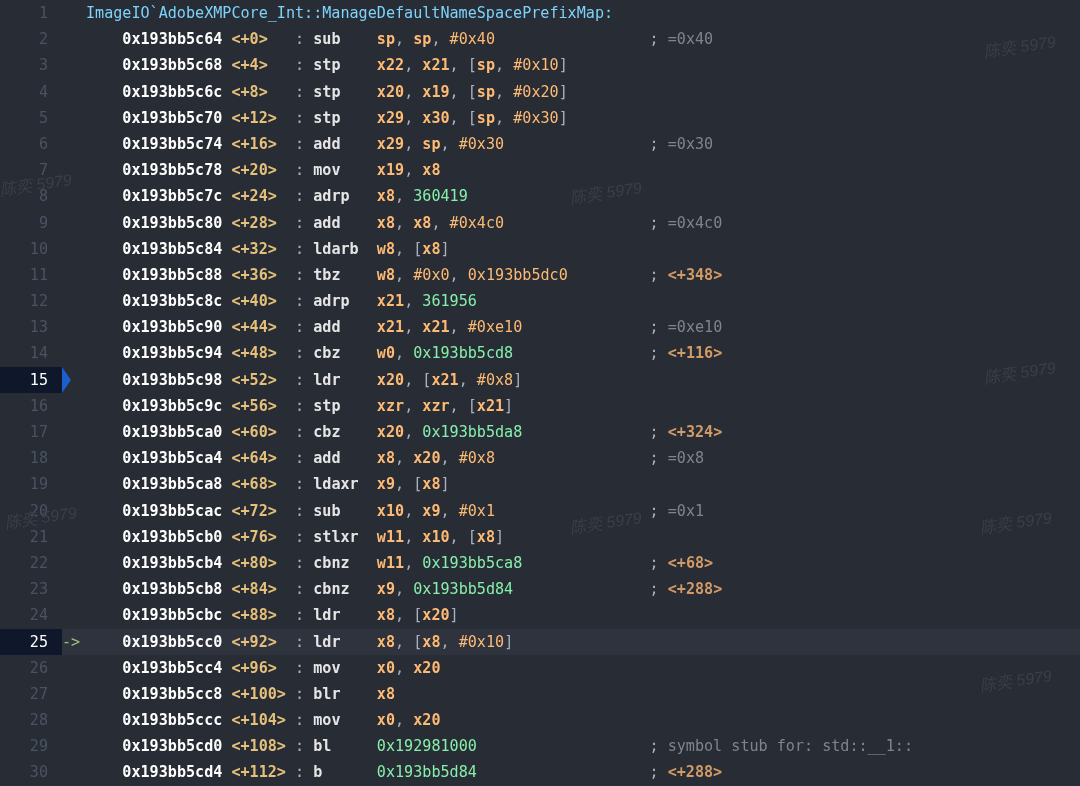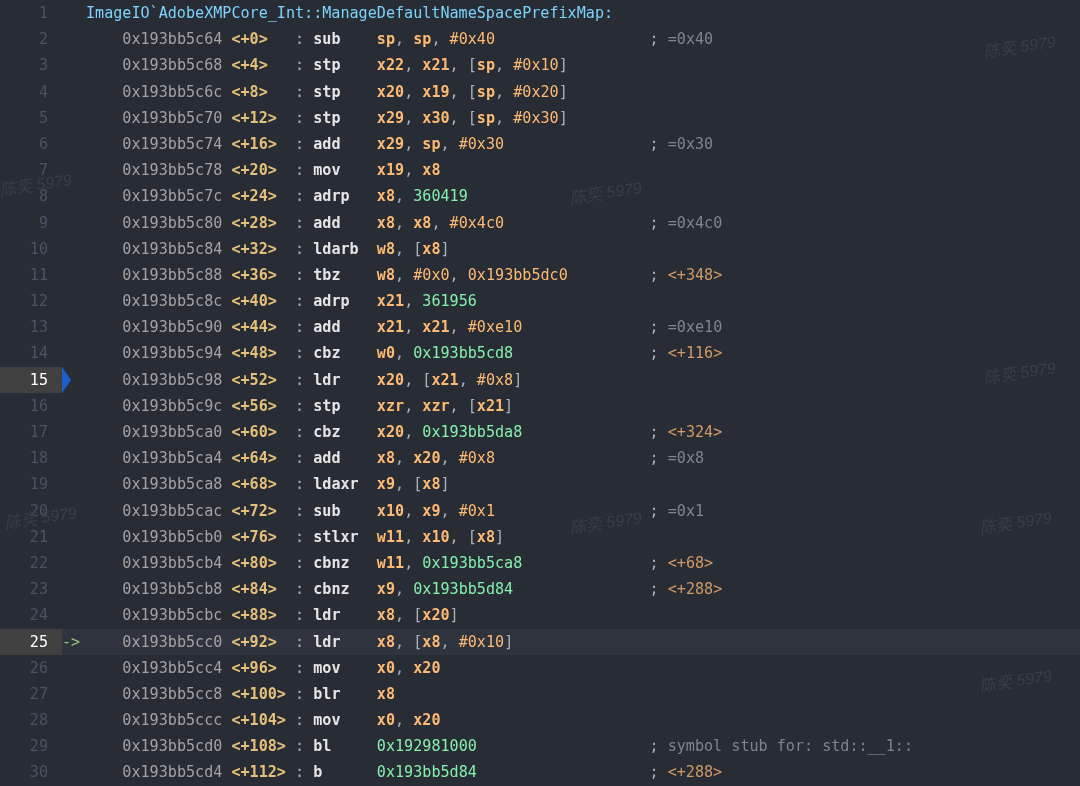--- a/index.html
+++ b/index.html
@@ -1,34 +1,34 @@
 <!DOCTYPE html>
 <html><head>
 <meta charset="utf-8">
 <style>
   html,body{margin:0;padding:0;background:#282c34;color:#abb2bf;width:1080px;height:786px;overflow:hidden}
   body{font-family:Menlo,Consolas,"DejaVu Sans Mono",monospace;font-size:15.1px;line-height:26.2px;white-space:pre}
   .gutter{position:absolute;left:0;top:0;width:62px;text-align:right;color:#4b5263;user-select:none}
   .gutter .ln{display:block;height:26.2px;padding-right:14px;position:relative}
-  .gutter .ln.bp{background:#404040;color:#fff}
+  .gutter .ln.bp{background:#0f172a;color:#fff}
   .gutter .ln.bp::after{content:"";position:absolute;right:-9px;top:0;width:0;height:0;border-top:13.1px solid transparent;border-bottom:13.1px solid transparent;border-left:9px solid #1a5fcc}
   .code{position:absolute;left:62px;top:0;right:0}
   .row{height:26.2px}
   .row.cur{background:#2f333d}
   .arrow{display:inline-block;width:24px;color:#98c379}
   .s-title  {color:#7dd3fc}
-  .s-addr   {color:#a3a3a3;font-weight:normal}
+  .s-addr   {color:#ffffff;font-weight:bold}
   .s-off    {color:#e5c07b;font-weight:bold}
   .s-punct  {color:#abb2bf}
   .s-mnem   {color:#e5e5e5;font-weight:bold}
   .s-reg    {color:#fdba74;font-weight:bold}
   .s-imm    {color:#86efac}
   .s-immh   {color:#fdba74}
   .s-comment{color:#7f848e}
-  .s-comment .hl{color:#d19a66;font-weight:normal}
+  .s-comment .hl{color:#d19a66;font-weight:bold}
   .watermark{position:absolute;color:#3a3f4b;font-family:"PingFang SC","Hiragino Sans GB",Arial,sans-serif;font-size:16px;transform:rotate(-8deg);user-select:none;pointer-events:none;font-style:italic}
   .wm1{left:570px;top:180px}.wm2{left:984px;top:34px}.wm3{left:984px;top:360px}
   .wm4{left:0px;top:172px}.wm5{left:5px;top:505px}
   .wm6{left:570px;top:510px}.wm7{left:980px;top:510px}.wm8{left:980px;top:668px}
 </style>
 </head>
 <body>
 
 
 

